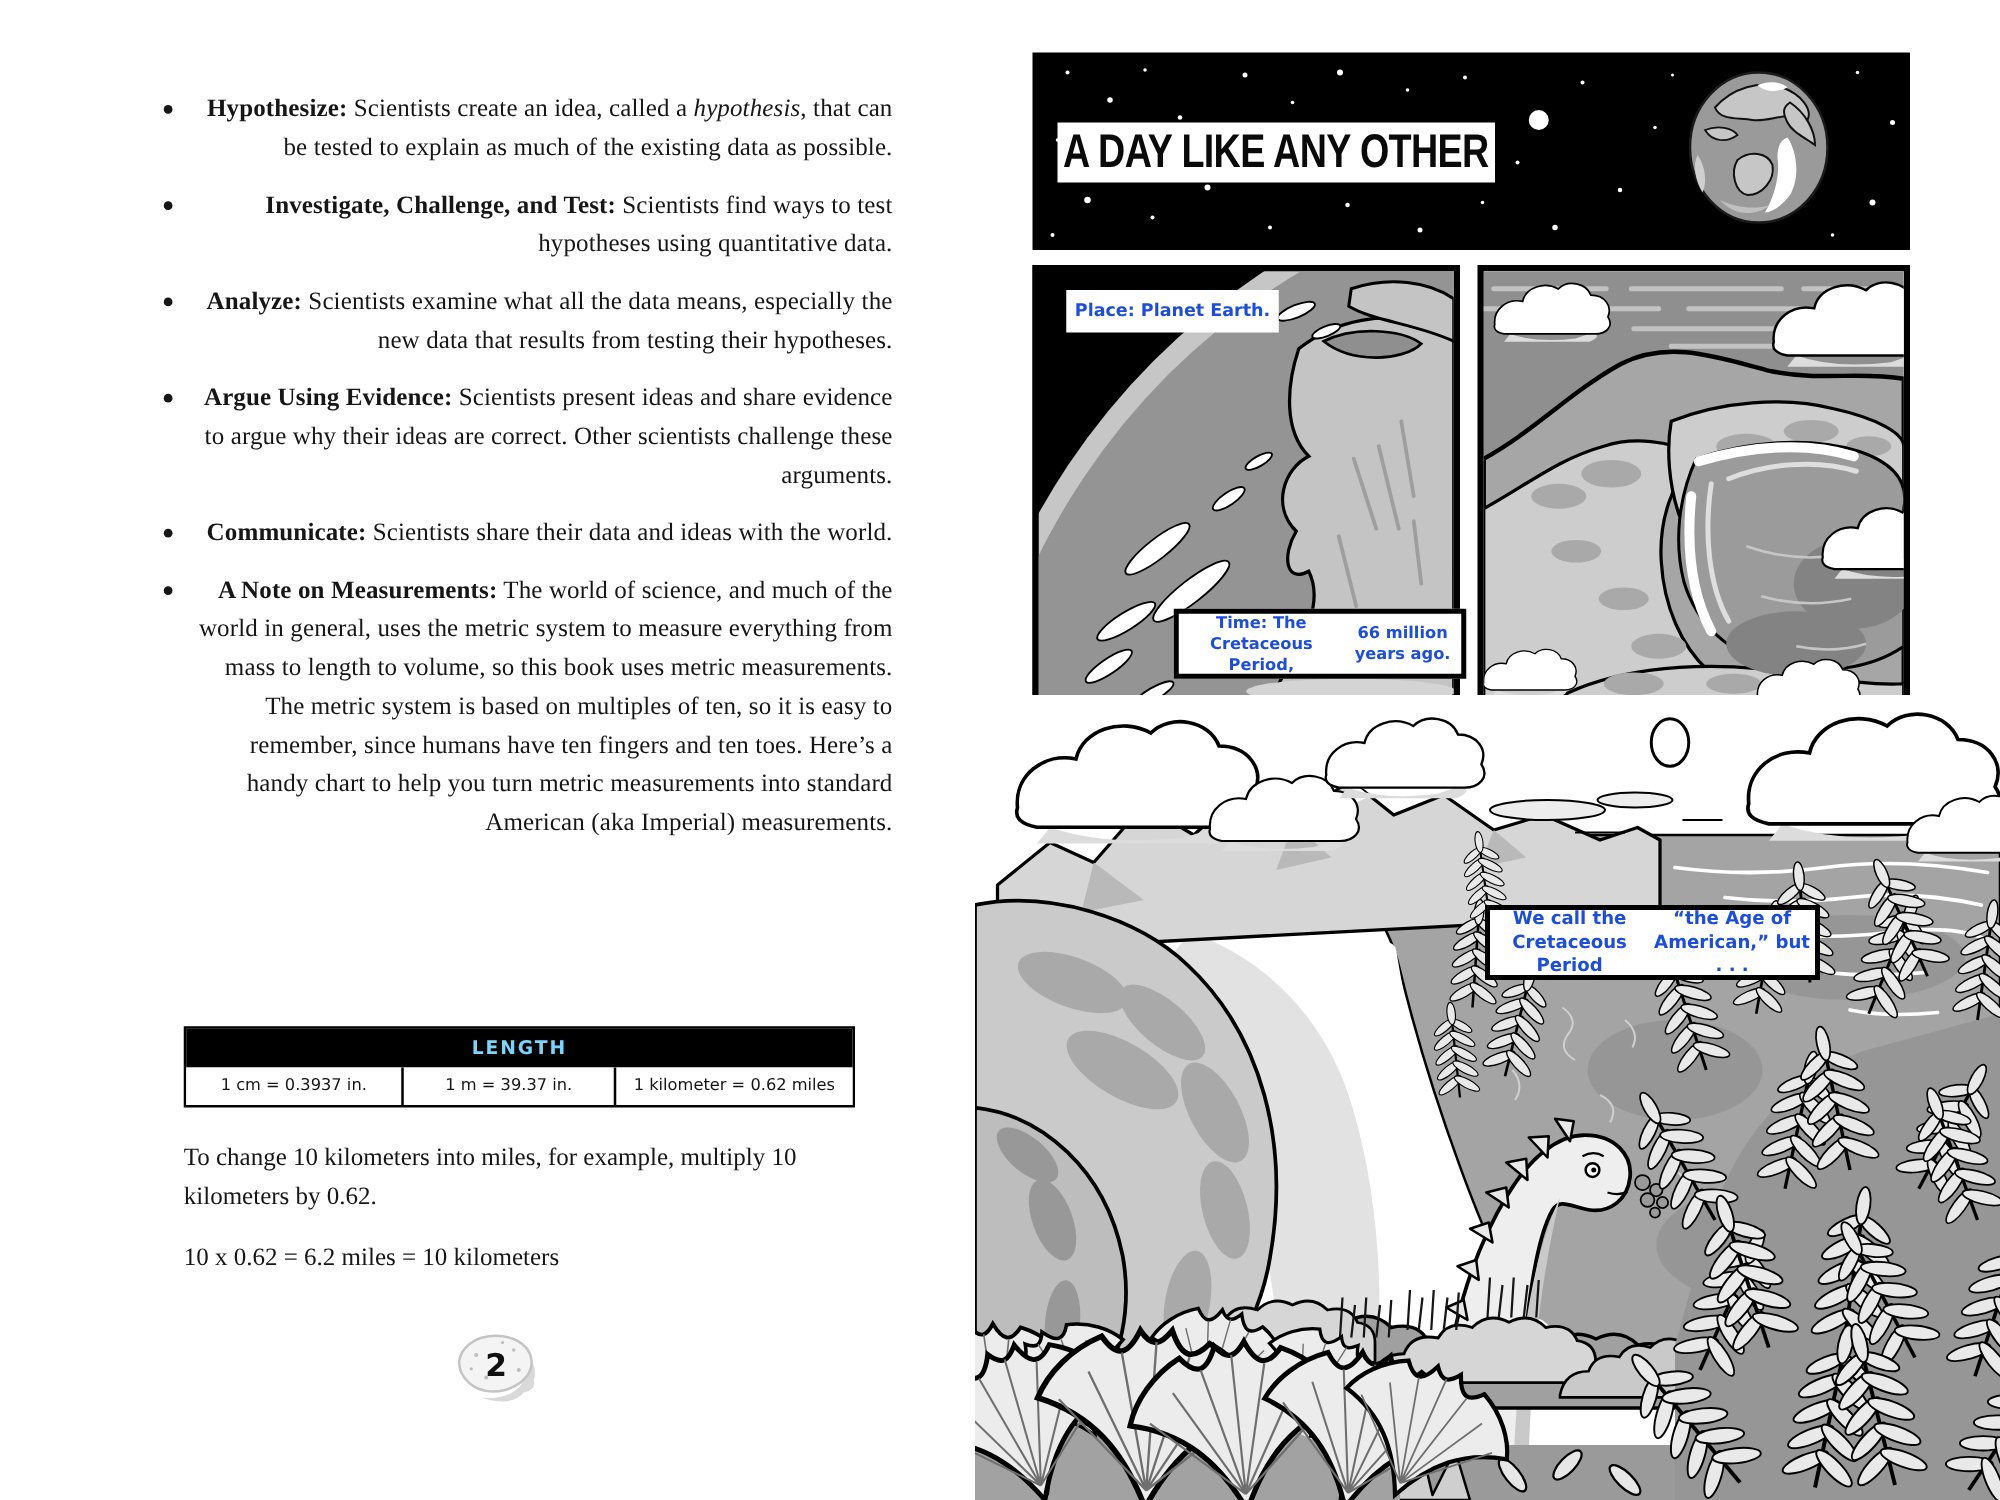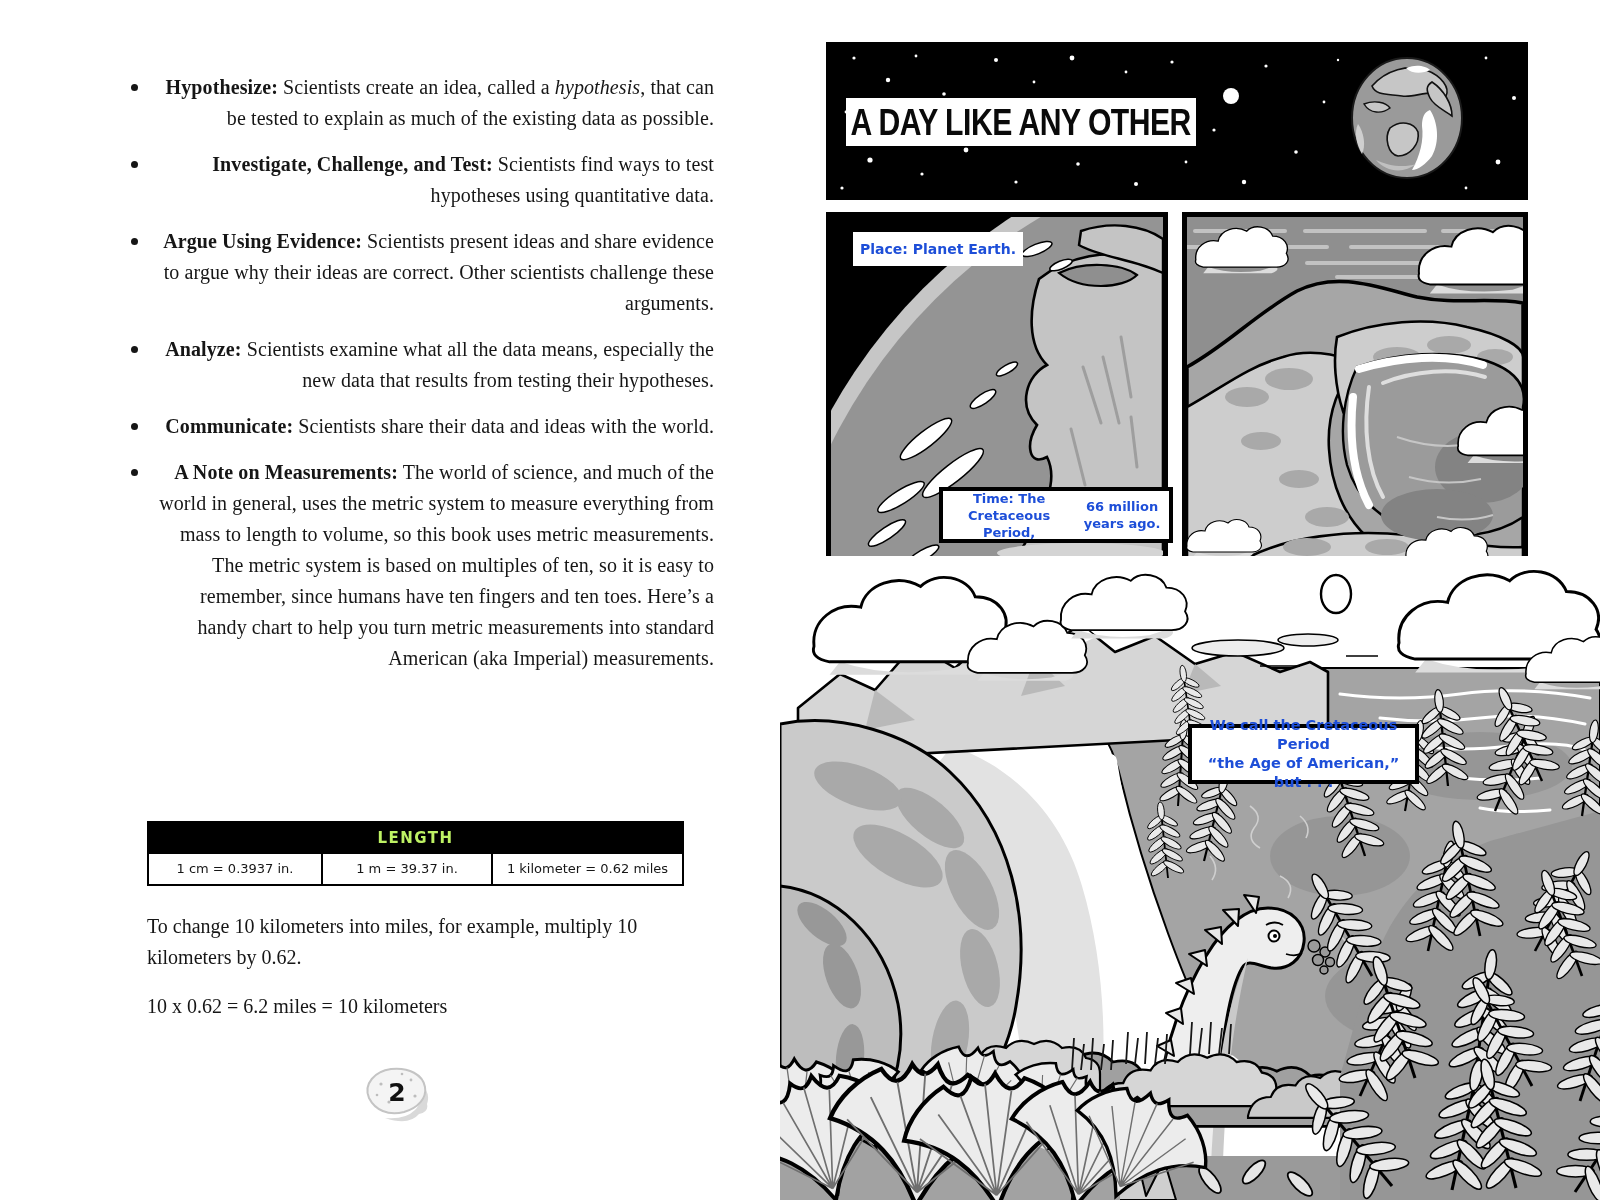--- a/index.html
+++ b/index.html
@@ -9,21 +9,21 @@
 
   
   .bullets{left:126px;top:72px;width:588px;font-size:20px;line-height:31px;letter-spacing:.1px;}
   .bullet{position:relative;padding-left:22px;margin-bottom:15px;text-align:right;}
   .bullet .dot{position:absolute;left:5px;top:12px;width:7px;height:7px;border-radius:50%;background:#161616;}
   .lead{font-weight:bold;}
   .em{font-style:italic;}
 
   .conv-table{left:147px;top:821px;width:537px;border:2px solid #000;box-sizing:border-box;
               font-family:"DejaVu Sans",sans-serif;}
-  .thead{background:#000;color:#bef264;height:31px;line-height:31px;text-align:center;
+  .thead{background:#000;color:#7dd3fc;height:31px;line-height:31px;text-align:center;
          font-size:15px;font-weight:bold;letter-spacing:1.5px;}
   .trow{display:flex;height:30px;background:#fff;}
   .tcell{border-right:2px solid #000;height:30px;line-height:30px;text-align:center;
          font-size:13px;white-space:nowrap;overflow:hidden;}
   .tcell:last-child{border-right:none;}
   .c1{width:172px;} .c2{width:168px;} .c3{flex:1;}
 
   .para{left:147px;width:568px;font-size:20px;line-height:31px;}
   .p1{top:911px;} .p2{top:991px;}
   .rock{left:355px;top:1062px;width:86px;height:62px;}
@@ -39,22 +39,22 @@
   .panel-a{left:826px;top:212px;width:342px;height:351px;background:#000;}
   .panel-b{left:1182px;top:212px;width:346px;height:351px;}
   .scene{left:780px;top:556px;width:820px;height:644px;}
 
   .comic{font-family:"DejaVu Sans",sans-serif;font-weight:bold;color:#1d4ed8;text-align:center;}
   .place-box{left:22px;top:15px;width:170px;height:34px;background:#fff;
              display:flex;align-items:center;justify-content:center;font-size:14px;}
   .time-box{left:108px;top:270px;width:234px;height:56px;background:#fff;border:4px solid #000;
             box-sizing:border-box;display:flex;flex-direction:row;align-items:center;
             justify-content:center;font-size:13px;line-height:17px;}
-  .narr-box{left:408px;top:168px;width:231px;height:60px;background:#fff;border:4px solid #000;
-            box-sizing:border-box;display:flex;flex-direction:column;align-items:center;
+  .narr-box{left:408px;top:168px;width:268px;height:60px;background:#fff;border:4px solid #000;
+            box-sizing:border-box;display:flex;flex-direction:row;align-items:center;
             justify-content:center;font-size:14.5px;line-height:19px;}
 </style>
 </head>
 <body>
 
 <svg width="0" height="0" style="position:absolute">
   <defs>
     <g id="cloud1">
       <path d="M-40,26 q34,12 84,6 l24,-8 q10,6 -6,12 l-110,0 Z" fill="#dcdcdc" stroke="none"></path>
       <path d="M-60,14 C-62,-6 -44,-20 -24,-16 C-20,-34 4,-42 22,-32 C34,-44 58,-40 64,-24 C82,-24 92,-10 86,4 C94,16 84,26 70,26 L-48,26 C-58,24 -62,20 -60,14 Z" fill="#ffffff" stroke="#000" stroke-width="2.2"></path>
@@ -78,22 +78,22 @@
       <path d="M0,-8 L-44,-48 M0,-8 L-31,-62 M0,-8 L-16,-72 M0,-8 L0,-78 M0,-8 L16,-72 M0,-8 L31,-62 M0,-8 L44,-48" stroke="#6f6f6f" stroke-width="1.1" fill="none"></path>
     </g>
     <path id="bush" d="M0,0 q4,-20 24,-20 q6,-16 26,-12 q8,-14 26,-8 q12,-12 28,-4 q16,-8 28,4 q18,-4 24,10 q14,2 14,16 l0,16 l-170,0 Z" stroke="#000" stroke-width="2.2"></path>
     <path id="tuft" d="M0,0 l2,-32 m7,32 l3,-26 m7,26 l2,-32 m8,32 l3,-26 m7,26 l2,-30" stroke="#161616" stroke-width="1.8" fill="none"></path>
   </defs>
 </svg>
 
 <div class="abs bullets">
   <div class="bullet"><span class="dot"></span><span class="lead">Hypothesize:</span><span> Scientists create an idea, called a </span><span class="em">hypothesis</span><span>, that can be tested to explain as much of the existing data as possible.</span></div>
   <div class="bullet"><span class="dot"></span><span class="lead">Investigate, Challenge, and Test:</span><span> Scientists find ways to test hypotheses using quantitative data.</span></div>
+  <div class="bullet"><span class="dot"></span><span class="lead">Analyze:</span><span> Scientists examine what all the data means, especially the new data that results from testing their hypotheses.</span></div>
   <div class="bullet"><span class="dot"></span><span class="lead">Argue Using Evidence:</span><span> Scientists present ideas and share evidence to argue why their ideas are correct. Other scientists challenge these arguments.</span></div>
-  <div class="bullet"><span class="dot"></span><span class="lead">Analyze:</span><span> Scientists examine what all the data means, especially the new data that results from testing their hypotheses.</span></div>
   <div class="bullet"><span class="dot"></span><span class="lead">Communicate:</span><span> Scientists share their data and ideas with the world.</span></div>
   <div class="bullet"><span class="dot"></span><span class="lead">A Note on Measurements:</span><span> The world of science, and much of the world in general, uses the metric system to measure everything from mass to length to volume, so this book uses metric measurements. The metric system is based on multiples of ten, so it is easy to remember, since humans have ten fingers and ten toes. Here’s a handy chart to help you turn metric measurements into standard American (aka Imperial) measurements.</span></div>
 </div>
 
 <div class="abs conv-table">
   <div class="thead">LENGTH</div>
   <div class="trow">
     <div class="tcell c1">1 cm = 0.3937 in.</div>
     <div class="tcell c2">1 m = 39.37 in.</div>
     <div class="tcell c3">1 kilometer = 0.62 miles</div>

